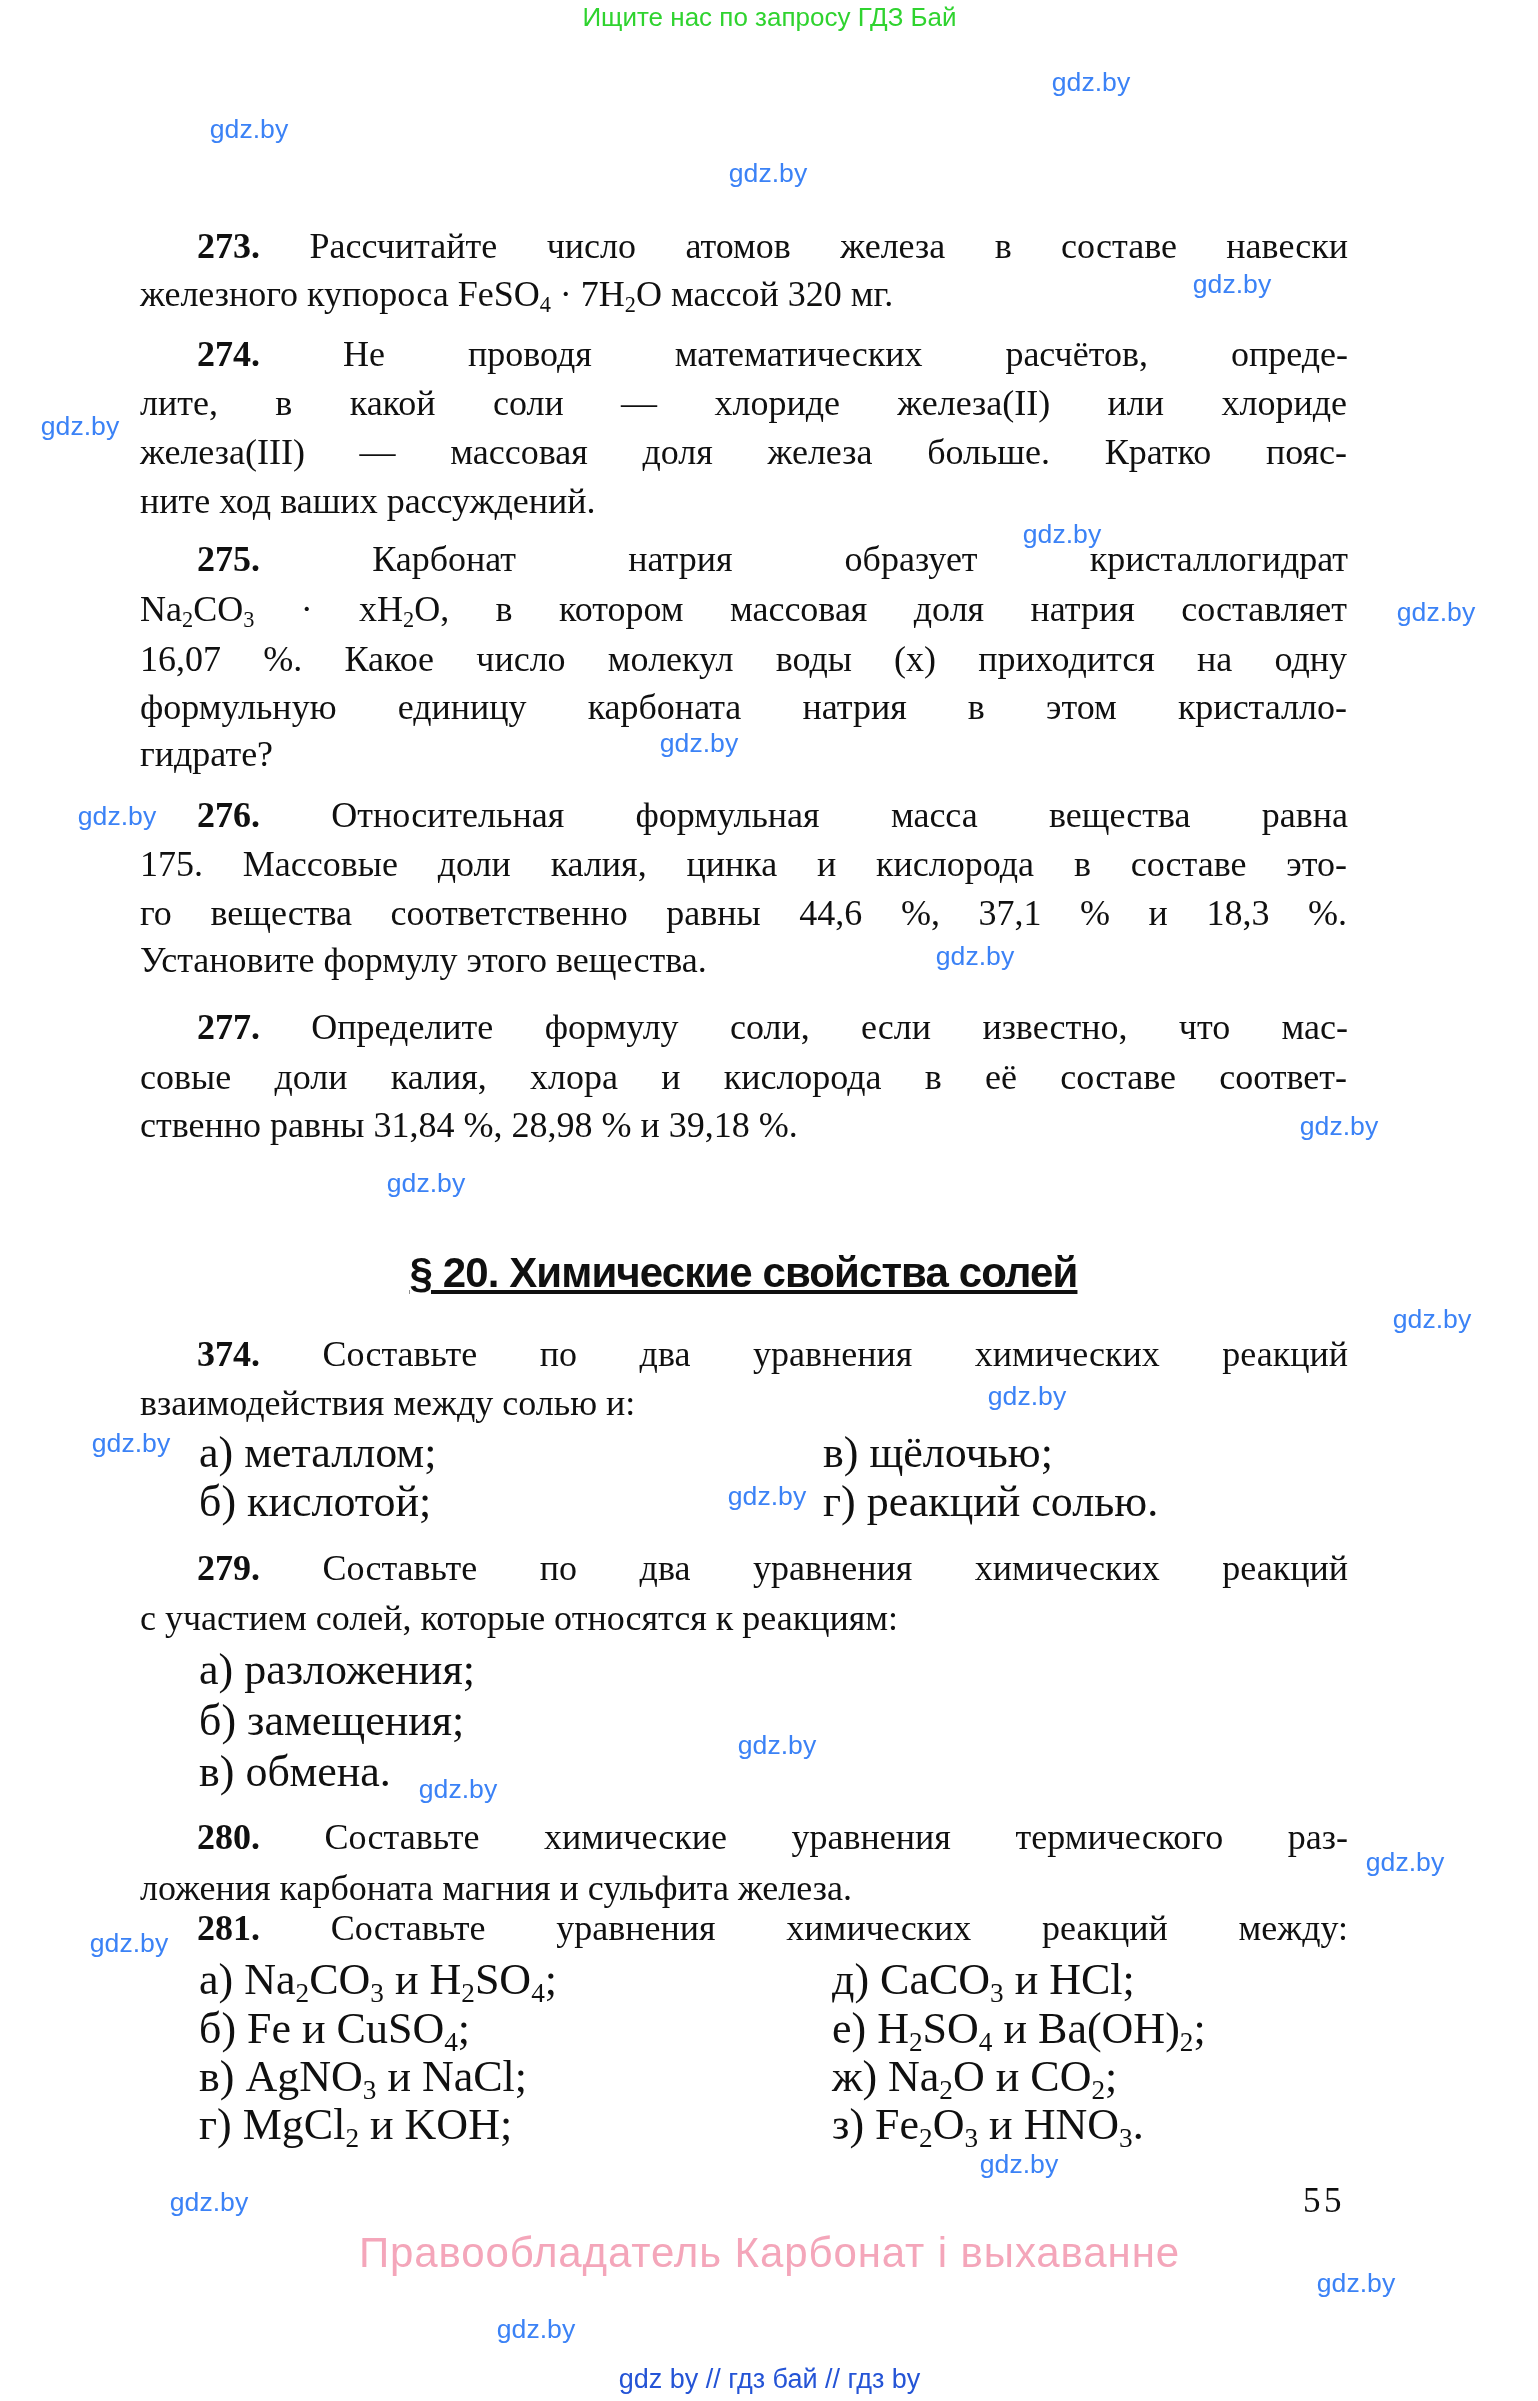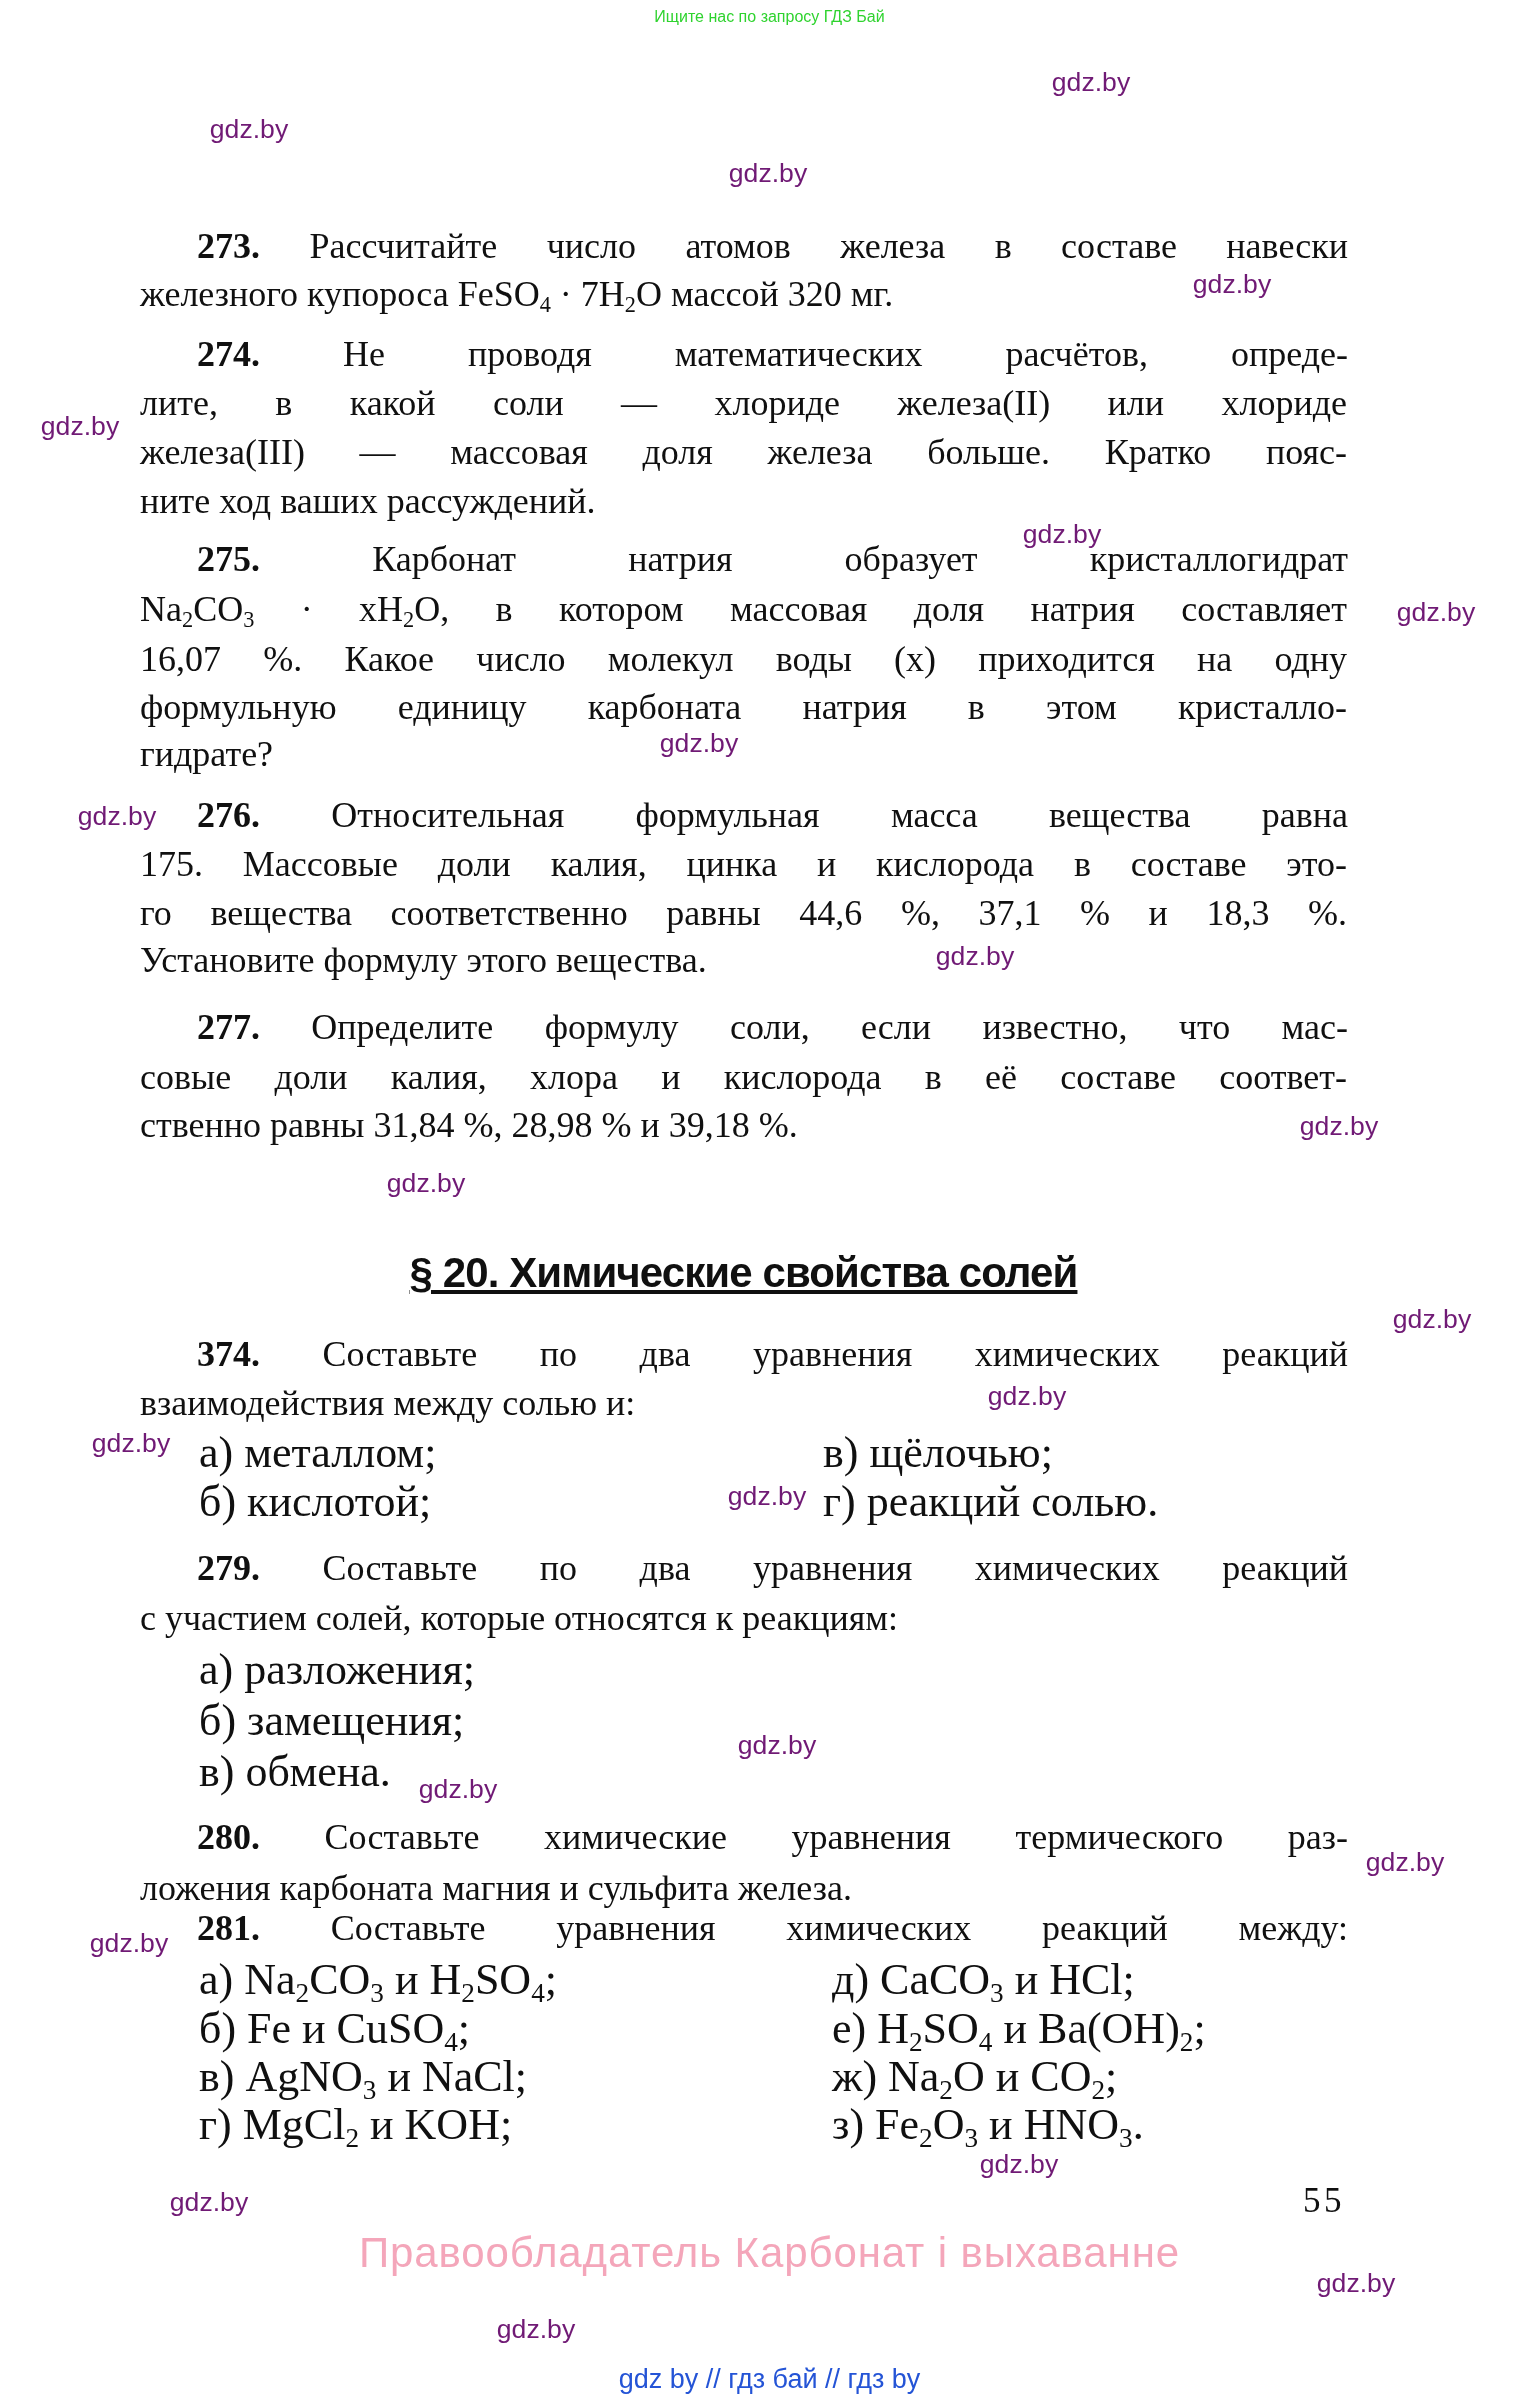--- a/index.html
+++ b/index.html
@@ -12,23 +12,23 @@
   sub{font-size:0.62em;line-height:0;vertical-align:baseline;position:relative;top:0.28em;}
   .heading{position:absolute;left:140px;width:1207px;top:1248px;text-align:center;
            font-family:"Liberation Sans","DejaVu Sans",sans-serif;font-weight:bold;
            font-size:42px;line-height:50px;letter-spacing:-0.9px;text-decoration:underline;}
   .opt{position:absolute;font-size:44px;line-height:49px;white-space:nowrap;}
   .c1{left:199px;}
   .c2{left:823px;}
   .c2b{left:832px;}
   .wm{position:absolute;transform:translate(-50%,-50%);
       font-family:"Liberation Sans","DejaVu Sans",sans-serif;
-      font-size:26.6px;color:#701a75;white-space:nowrap;}
+      font-size:26.6px;color:#3b82f6;white-space:nowrap;}
   .banner{position:absolute;top:2.7px;left:0;width:100%;text-align:center;
-          font-family:"Liberation Sans","DejaVu Sans",sans-serif;font-size:16px;line-height:28px;}
+          font-family:"Liberation Sans","DejaVu Sans",sans-serif;font-size:26px;line-height:28px;}
   .copyright{position:absolute;top:2227px;left:0;width:100%;text-align:center;
              font-family:"Liberation Sans","DejaVu Sans",sans-serif;font-size:42px;line-height:51px;
              letter-spacing:0.9px;}
   .pagenum{position:absolute;left:1324px;top:2201px;transform:translate(-50%,-50%);
            font-size:35px;font-family:"Liberation Serif","DejaVu Serif",serif;letter-spacing:3.5px;}
   .footer{position:absolute;top:2365px;left:0;width:100%;text-align:center;
           font-family:"Liberation Sans","DejaVu Sans",sans-serif;font-size:27px;line-height:28px;}
 </style>
 </head>
 <body>

